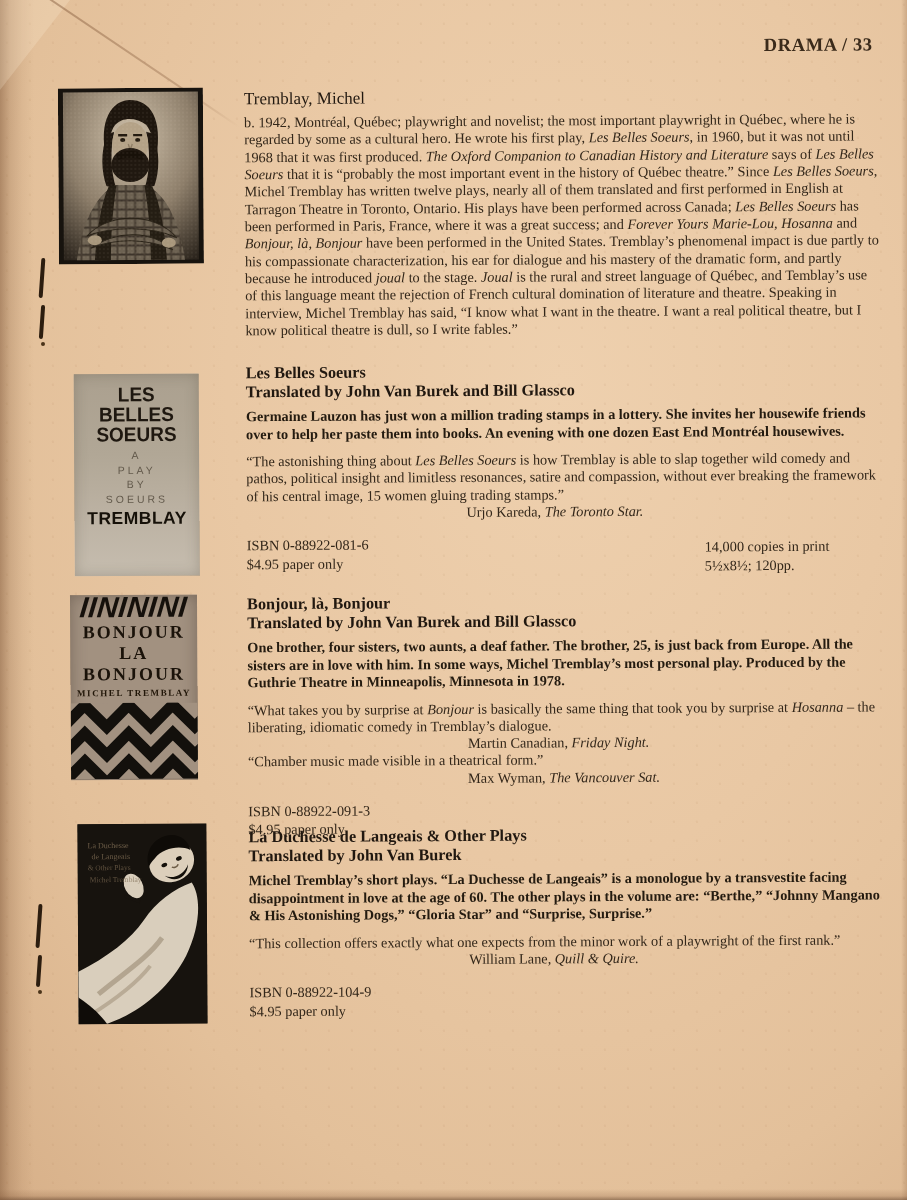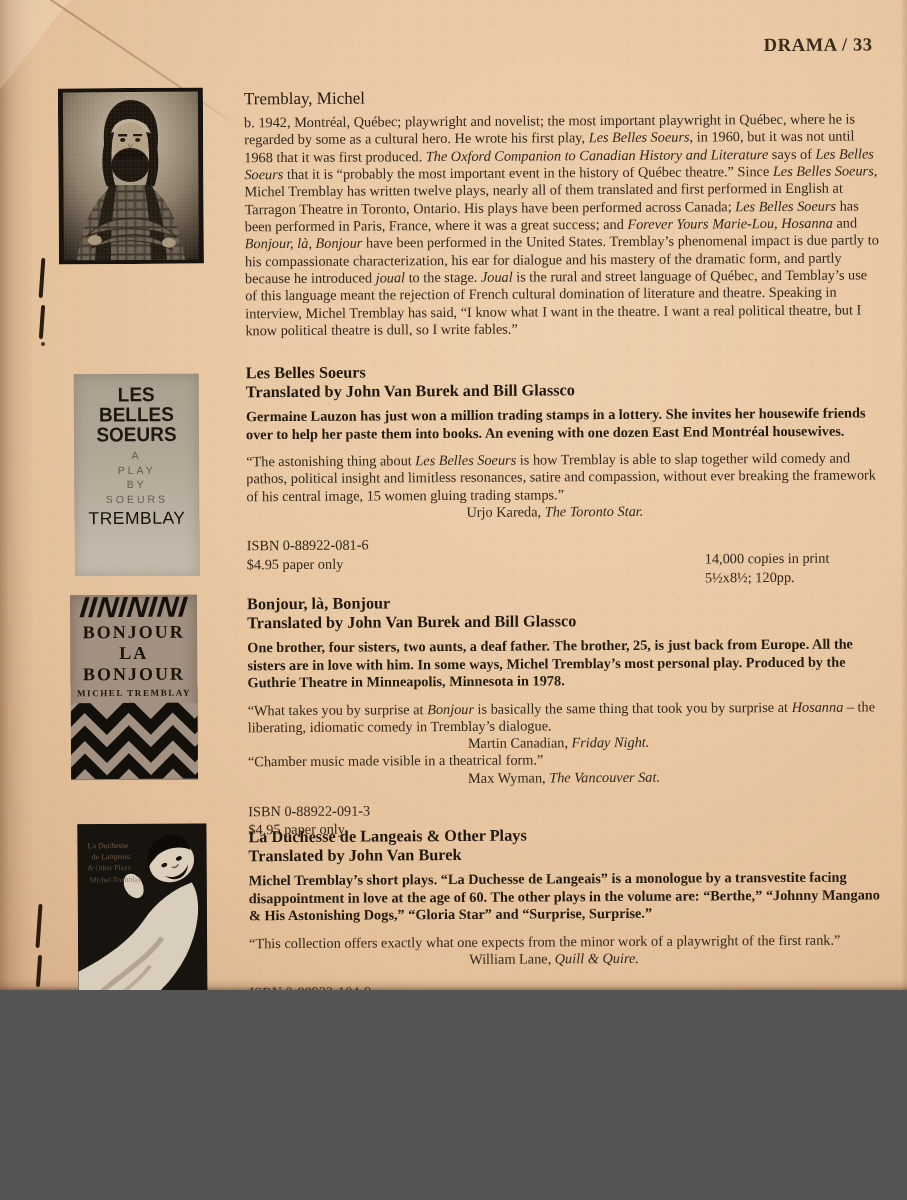--- a/index.html
+++ b/index.html
@@ -1,17 +1,17 @@
 <!DOCTYPE html>
 <html><head>
 <meta charset="utf-8">
 <style>
   html,body{margin:0;padding:0;background:#555;}
   .page{
-    position:relative;width:907px;height:990px;overflow:hidden;
+    position:relative;width:907px;height:1200px;overflow:hidden;
     font-family:"Liberation Serif",serif;color:#33271a;
     background:
       radial-gradient(circle at 30% 25%, rgba(150,100,60,.07) 1px, transparent 1.6px),
       linear-gradient(90deg, rgba(122,82,52,.50) 0px, rgba(122,82,52,.22) 10px, rgba(122,82,52,.08) 22px, rgba(0,0,0,0) 34px),
       linear-gradient(0deg, rgba(92,60,38,.55) 0px, rgba(150,108,76,.28) 4px, rgba(0,0,0,0) 11px),
       linear-gradient(270deg, rgba(130,90,60,.25) 0px, rgba(0,0,0,0) 6px),
       radial-gradient(ellipse at 62% 32%, #eed0ae 0%, #e9c8a4 42%, #e3c09a 72%, #d7b089 100%);
     background-size:23px 19px,100% 100%,100% 100%,100% 100%,100% 100%;
   }
   .crease{position:absolute;left:44px;top:-6px;width:236px;height:2px;
@@ -32,21 +32,21 @@
   .photo{position:absolute;left:61px;top:86px;width:145px;height:176px;}
   
   .cover{position:absolute;text-align:center;}
   .cov1{left:75px;top:372px;width:125px;height:202px;
     background:linear-gradient(#aba08f 0%,#b1a796 40%,#bcb2a3 70%,#c6bdaf 100%);
     box-shadow:inset 0 0 14px rgba(60,50,35,.25);}
   .cov1 .t1{margin-top:12px;font-family:"Liberation Sans",sans-serif;font-weight:bold;
     font-size:19px;line-height:19px;color:#1f1810;transform:scaleY(1.05);}
   .cov1 .mid{margin-top:5px;font-family:"Liberation Sans",sans-serif;font-size:10.5px;
     line-height:14.5px;letter-spacing:3px;color:#635a4c;}
-  .cov1 .auth{margin-top:2px;font-family:"Liberation Sans",sans-serif;font-weight:normal;
+  .cov1 .auth{margin-top:2px;font-family:"Liberation Sans",sans-serif;font-weight:bold;
     font-size:17.5px;letter-spacing:.5px;color:#161109;}
   .cov2{left:70px;top:593px;width:127px;height:185px;background:#a29180;
     box-shadow:inset 0 0 16px rgba(40,30,20,.35);overflow:hidden;}
   .cov2 .band{height:25px;overflow:hidden;font-family:"Liberation Sans",sans-serif;
     font-style:italic;font-weight:bold;font-size:29px;line-height:24px;letter-spacing:.5px;
     color:#15100b;transform:skewX(-6deg);}
   .cov2 .t2{margin-top:2px;font-weight:bold;font-size:18px;line-height:21px;
     letter-spacing:2px;color:#1a1209;}
   .cov2 .auth2{margin-top:3px;font-weight:bold;font-size:9px;letter-spacing:1.6px;color:#221709;}
   .cov2 svg{display:block;margin-top:5px;}
@@ -56,21 +56,21 @@
   .bio{position:absolute;left:247px;top:113px;width:636px;margin:0;
     font-size:14.3px;line-height:17.35px;text-align:left;}
   .it{font-style:italic;}
   section.book{position:absolute;left:247px;width:636px;}
   .b1{top:362px;} .b2{top:593px;} .b3{top:826px;}
   .btitle{margin:0;font-size:16.3px;line-height:19px;font-weight:bold;color:#211810;}
   .bdesc{margin:7px 0 0 0;font-size:14.3px;line-height:17.5px;font-weight:bold;color:#241b10;}
   .bquote{margin:10px 0 0 0;font-size:14.3px;line-height:17.3px;}
   .battr{margin:0 0 0 220px;font-size:14.3px;line-height:17.3px;}
   .pubinfo{position:relative;margin-top:14px;font-size:14.3px;line-height:18.5px;}
-  .pubinfo .right{position:absolute;left:458px;top:16px;}
+  .pubinfo .right{position:absolute;left:458px;top:4px;}
 </style>
 </head>
 <body>
 
 <div class="page">
   <div class="corner-light"></div>
   <div class="crease"></div>
 
   <div class="staple s1">
     <div class="bar" style="height:40px"></div>

